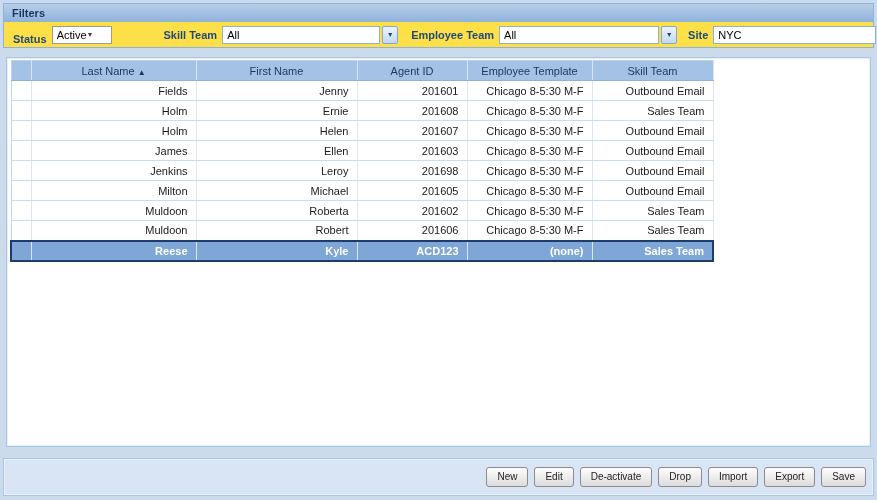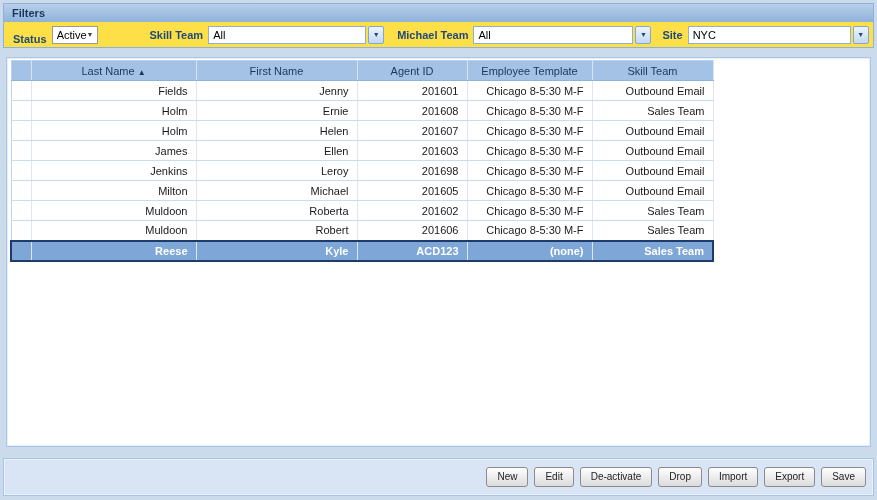--- a/index.html
+++ b/index.html
@@ -29,21 +29,21 @@
     height: 25px; padding: 0 5px;
   }
   .filter-label { font-weight: bold; color: #1f497d; white-space: nowrap; }
 
   .fake-select {
     display: flex; align-items: center; justify-content: flex-end;
     width: 64px; height: 18px;
     margin-left: 5px;
     background: #ffffff;
     border: 1px solid #9a9a9a;
-    padding: 0 3px 0 4px;
+    padding: 0 17px 0 4px;
     color: #000;
     cursor: default;
   }
   .fake-select .sel-arrow { font-size: 7px; color: #444; }
 
   .combo { display: flex; align-items: flex-start; margin-left: 5px; }
   .combo input {
     height: 18px;
     border: 1px solid #8eb0d4;
     font-family: "Liberation Sans", sans-serif;
@@ -149,21 +149,21 @@
     </div>
 
     <span class="filter-label ml-skill">Skill Team</span>
     <div class="combo">
       <input style="width: 158px;" value="All">
       <div class="combo-btn">
         <span>▼</span>
       </div>
     </div>
 
-    <span class="filter-label ml-emp">Michael Team</span>
+    <span class="filter-label ml-emp">Employee Team</span>
     <div class="combo">
       <input style="width: 160px;" value="All">
       <div class="combo-btn">
         <span>▼</span>
       </div>
     </div>
 
     <span class="filter-label ml-site">Site</span>
     <div class="combo">
       <input style="width: 163px;" value="NYC">

